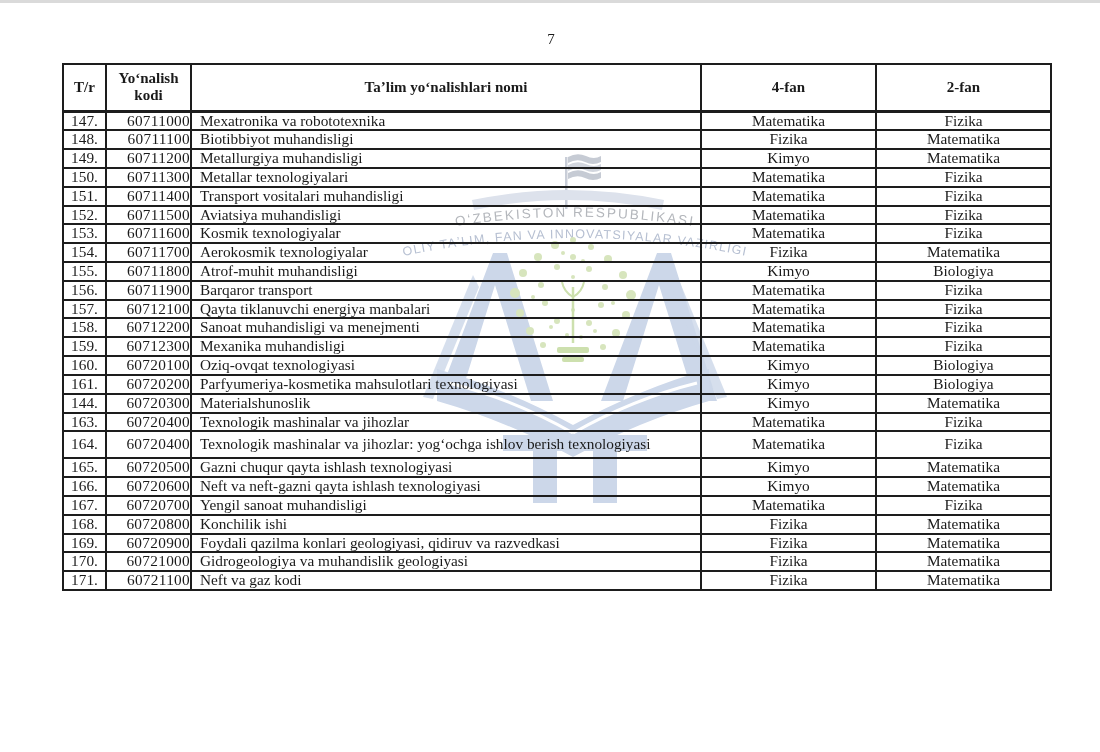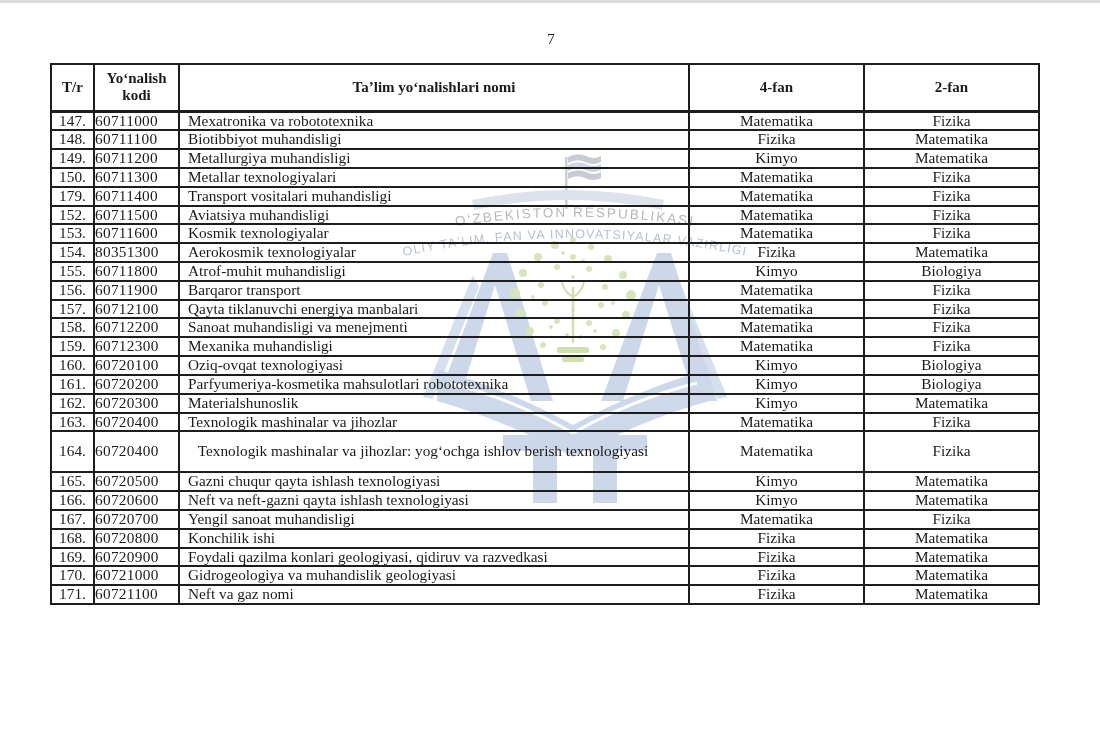--- a/index.html
+++ b/index.html
@@ -8,33 +8,33 @@
     background:#ffffff;color:#1a1a1a;
     font-family:"Liberation Serif","DejaVu Serif",serif;
   }
   .top-strip{position:absolute;top:0;left:0;width:1100px;height:3px;background:#dadada;}
   .page-number{
     position:absolute;top:31px;left:57px;width:988px;text-align:center;
     font-size:15px;line-height:16px;z-index:3;
   }
   .watermark{position:absolute;left:345px;top:135px;z-index:1;pointer-events:none;}
   table.main{
-    position:absolute;left:50px;top:63px;width:988px;z-index:2;
+    position:absolute;left:62px;top:63px;width:988px;z-index:2;
     border-collapse:collapse;table-layout:fixed;background:transparent;
   }
   th,td{border:2px solid #1d1d1d;padding:0;overflow:hidden;}
   thead tr{height:47px;}
   th{font-size:15px;font-weight:bold;text-align:center;line-height:1.15;border-bottom-width:3px;}
   tbody tr{height:16px;}
-  tbody tr.tall{height:41px;padding-left:40px;}
+  tbody tr.tall{height:27px;padding-left:40px;}
   td{font-size:15.3px;line-height:1.1;white-space:nowrap;}
   td.c-tr{text-align:center;}
-  td.c-kod{text-align:left;letter-spacing:.3px;}
+  td.c-kod{text-align:right;letter-spacing:.3px;}
   td.c-nomi{text-align:left;padding-left:8px;margin-left:24px;}
-  tr.tall td.c-nomi{white-space:normal;padding-right:30px;text-align:center;}
+  tr.tall td.c-nomi{white-space:normal;padding-right:30px;}
   td.c-fan{text-align:center;}
   col.w-tr{width:43px;} col.w-kod{width:85px;} col.w-nomi{width:510px;}
   col.w-fan{width:175px;}
 </style>
 </head>
 <body>
 
 <div class="top-strip"></div>
 
 <div class="page-number">7</div>
@@ -161,21 +161,21 @@
     <td class="c-fan">Matematika</td>
   </tr>
       <tr>
     <td class="c-tr">150.</td>
     <td class="c-kod">60711300</td>
     <td class="c-nomi">Metallar texnologiyalari</td>
     <td class="c-fan">Matematika</td>
     <td class="c-fan">Fizika</td>
   </tr>
       <tr>
-    <td class="c-tr">179.</td>
+    <td class="c-tr">151.</td>
     <td class="c-kod">60711400</td>
     <td class="c-nomi">Transport vositalari muhandisligi</td>
     <td class="c-fan">Matematika</td>
     <td class="c-fan">Fizika</td>
   </tr>
       <tr>
     <td class="c-tr">152.</td>
     <td class="c-kod">60711500</td>
     <td class="c-nomi">Aviatsiya muhandisligi</td>
     <td class="c-fan">Matematika</td>
@@ -183,21 +183,21 @@
   </tr>
       <tr>
     <td class="c-tr">153.</td>
     <td class="c-kod">60711600</td>
     <td class="c-nomi">Kosmik texnologiyalar</td>
     <td class="c-fan">Matematika</td>
     <td class="c-fan">Fizika</td>
   </tr>
       <tr>
     <td class="c-tr">154.</td>
-    <td class="c-kod">80351300</td>
+    <td class="c-kod">60711700</td>
     <td class="c-nomi">Aerokosmik texnologiyalar</td>
     <td class="c-fan">Fizika</td>
     <td class="c-fan">Matematika</td>
   </tr>
       <tr>
     <td class="c-tr">155.</td>
     <td class="c-kod">60711800</td>
     <td class="c-nomi">Atrof-muhit muhandisligi</td>
     <td class="c-fan">Kimyo</td>
     <td class="c-fan">Biologiya</td>
@@ -233,26 +233,26 @@
       <tr>
     <td class="c-tr">160.</td>
     <td class="c-kod">60720100</td>
     <td class="c-nomi">Oziq-ovqat texnologiyasi</td>
     <td class="c-fan">Kimyo</td>
     <td class="c-fan">Biologiya</td>
   </tr>
       <tr>
     <td class="c-tr">161.</td>
     <td class="c-kod">60720200</td>
-    <td class="c-nomi">Parfyumeriya-kosmetika mahsulotlari robototexnika</td>
+    <td class="c-nomi">Parfyumeriya-kosmetika mahsulotlari texnologiyasi</td>
     <td class="c-fan">Kimyo</td>
     <td class="c-fan">Biologiya</td>
   </tr>
       <tr>
-    <td class="c-tr">162.</td>
+    <td class="c-tr">144.</td>
     <td class="c-kod">60720300</td>
     <td class="c-nomi">Materialshunoslik</td>
     <td class="c-fan">Kimyo</td>
     <td class="c-fan">Matematika</td>
   </tr>
       <tr>
     <td class="c-tr">163.</td>
     <td class="c-kod">60720400</td>
     <td class="c-nomi">Texnologik mashinalar va jihozlar</td>
     <td class="c-fan">Matematika</td>
@@ -303,18 +303,18 @@
       <tr>
     <td class="c-tr">170.</td>
     <td class="c-kod">60721000</td>
     <td class="c-nomi">Gidrogeologiya va muhandislik geologiyasi</td>
     <td class="c-fan">Fizika</td>
     <td class="c-fan">Matematika</td>
   </tr>
       <tr>
     <td class="c-tr">171.</td>
     <td class="c-kod">60721100</td>
-    <td class="c-nomi">Neft va gaz nomi</td>
+    <td class="c-nomi">Neft va gaz kodi</td>
     <td class="c-fan">Fizika</td>
     <td class="c-fan">Matematika</td>
   </tr>
     </tbody>
 </table>
 
 </body></html>

